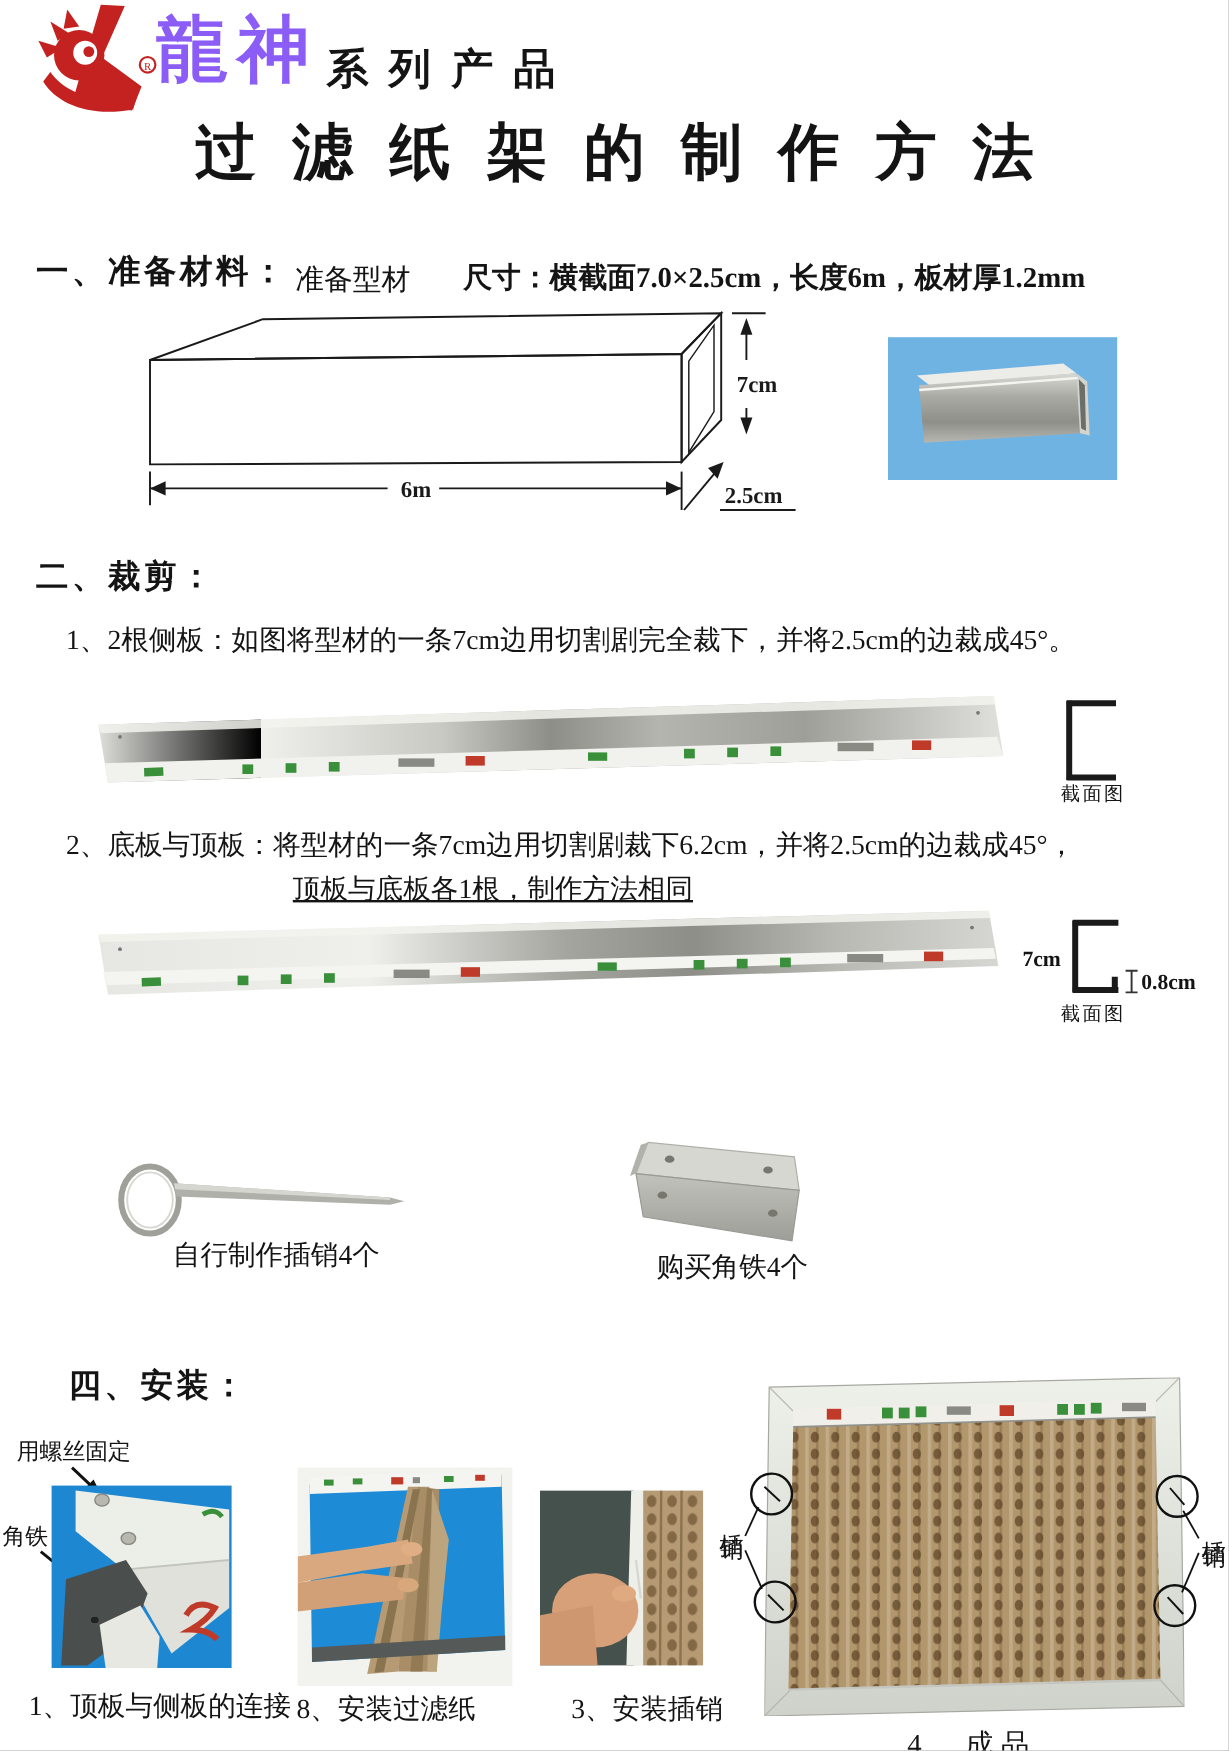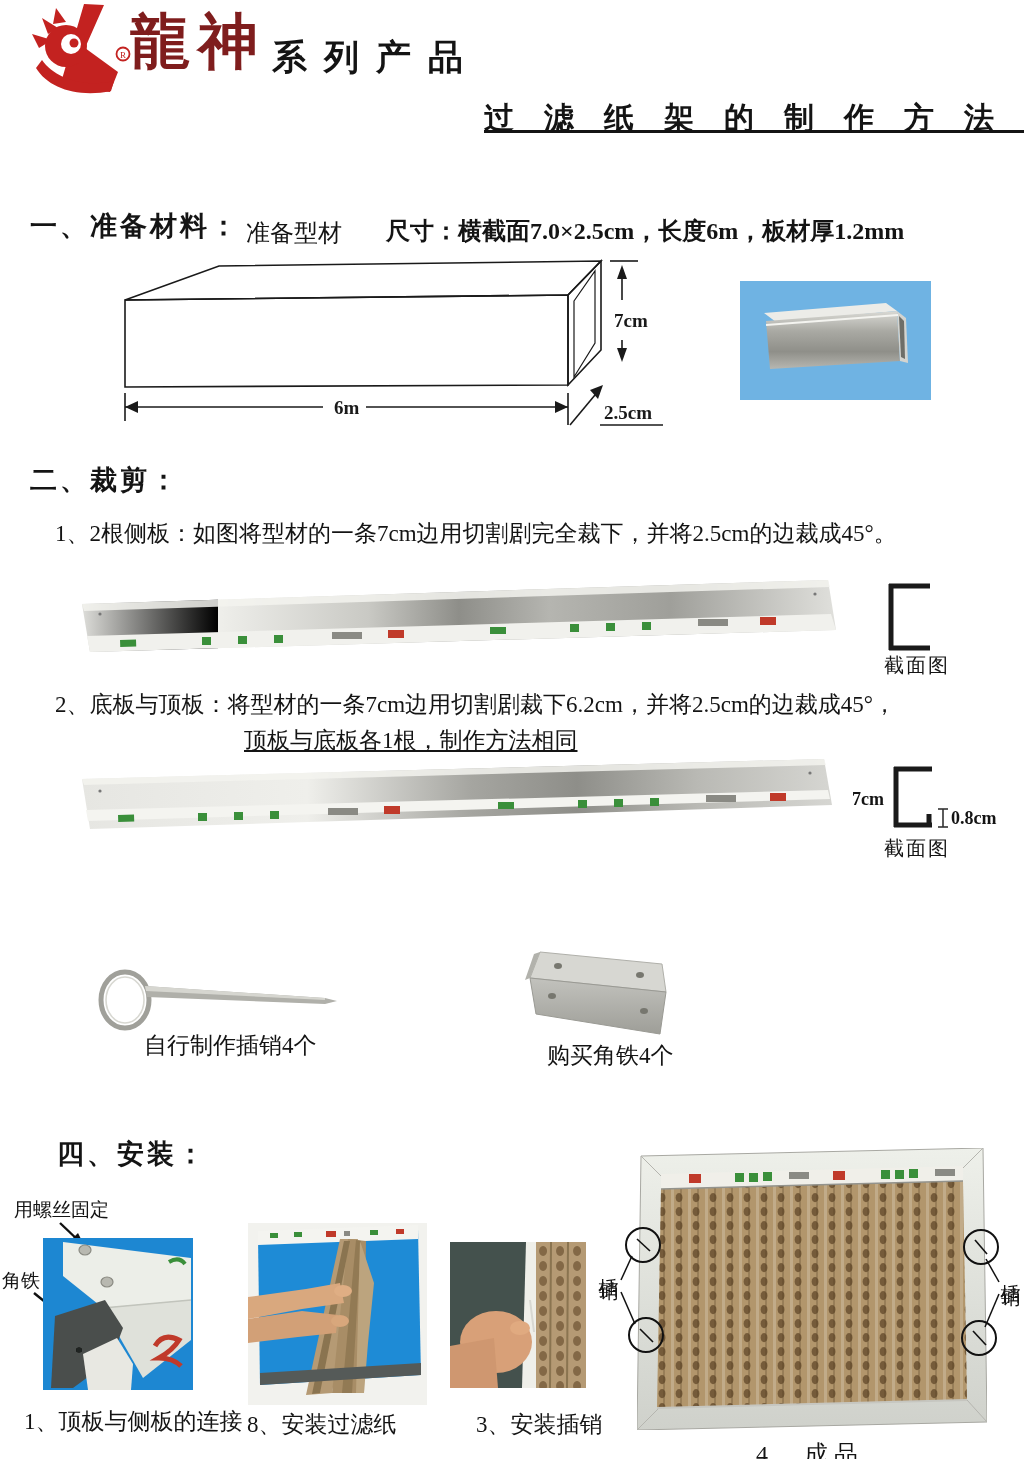--- a/index.html
+++ b/index.html
@@ -1,29 +1,29 @@
 <!DOCTYPE html>
 <html><head>
 <meta charset="utf-8">
 <style>
   html,body{margin:0;padding:0;background:#888;}
   #page{position:relative;width:1024px;height:1459px;background:#ffffff;margin:0 auto;
         font-family:"Liberation Serif","DejaVu Serif",serif;color:#141414;overflow:hidden;}
   .abs{position:absolute;}
   .bold{font-weight:bold;}
-  .brand{font-size:60px;font-weight:bold;color:#7f1d1d;letter-spacing:8px;line-height:1;}
+  .brand{font-size:60px;font-weight:bold;color:#8b5cf6;letter-spacing:8px;line-height:1;}
   .series{font-size:35px;font-weight:bold;letter-spacing:17px;line-height:1;}
-  .title{left:0;width:100%;text-align:right;font-size:30px;font-weight:bold;letter-spacing:30px;text-indent:30px;line-height:1;text-decoration:underline;}
+  .title{left:0;width:100%;text-align:center;font-size:51px;font-weight:bold;letter-spacing:30px;text-indent:30px;line-height:1;}
   .h2{font-size:27px;font-weight:bold;letter-spacing:3px;line-height:1.1;}
   .body-t{font-size:23px;line-height:1.25;white-space:nowrap;}
   .note{font-size:24px;white-space:nowrap;}
   .note-b{font-size:24px;font-weight:600;white-space:nowrap;}
   .cap{font-size:23px;white-space:nowrap;}
   .dim-s{font-size:18px;}
-  .cs-label{font-size:20px;letter-spacing:2px;}
+  .cs-label{font-size:16px;letter-spacing:2px;}
   .small-label{font-size:19px;white-space:nowrap;}
   .vlabel{font-size:20px;writing-mode:vertical-rl;text-orientation:upright;letter-spacing:4px;line-height:1;}
   .photo-blue{background:#1d87d2;}
   svg{display:block;}
 </style>
 </head>
 <body>
 
 <div id="page">
 

